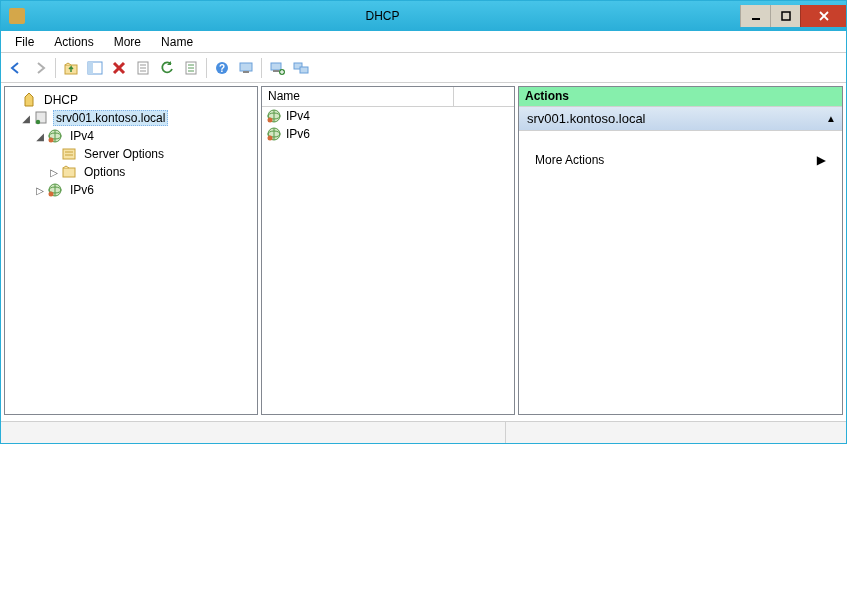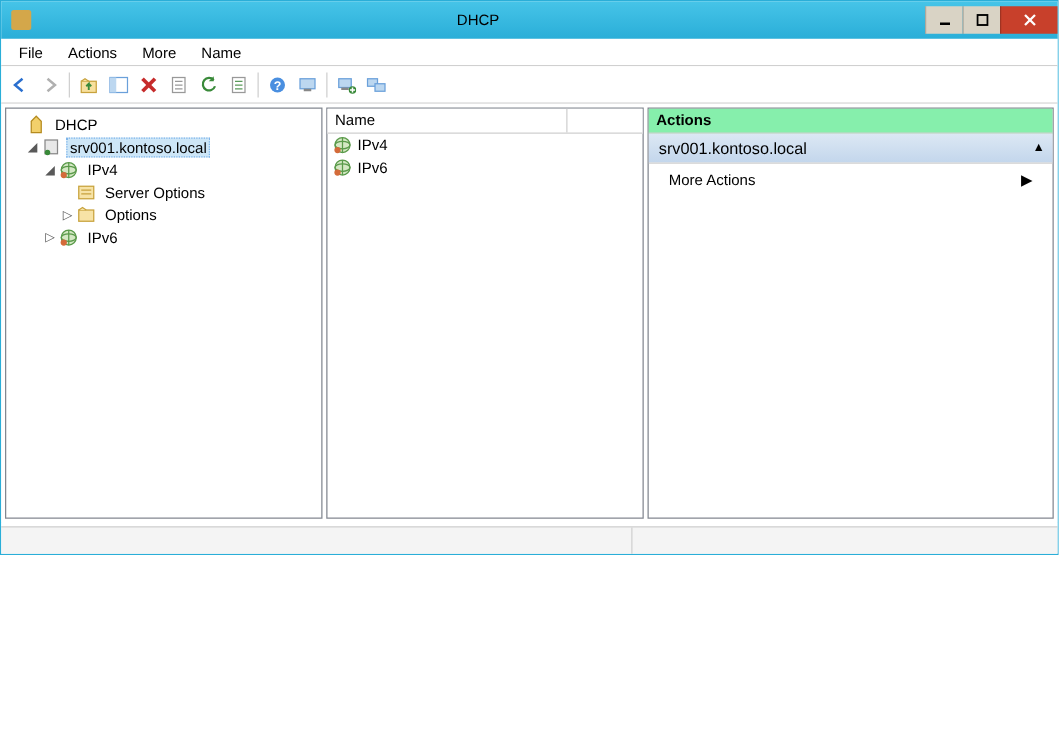--- a/index.html
+++ b/index.html
@@ -47,21 +47,21 @@
 .listhead .col { padding: 2px 6px; border-right: 1px solid #d0d0d0; color: #000; flex:1; }
 .listhead .col.small { flex:0 0 60px; border-right:none;}
 .listbody { flex: 1; overflow: auto; }
 .listrow { display: flex; align-items: center; height: 18px; padding-left: 4px; cursor: default; }
 .listrow .ricon { width: 16px; height: 16px; margin-right: 4px; }
 
 .actions-head { height: 20px; border-bottom: 1px solid #d0d0d0; padding: 2px 6px; font-weight: bold; background: #86efac; }
 .actions-sub { background: linear-gradient(#dce8f4,#c3d6ec); padding: 4px 8px; font-size: 13px; position: relative; border-bottom: 1px solid #d0d0d0;}
 .actions-sub .collapse { position: absolute; right: 6px; top: 6px; font-size: 10px; }
 .actions-body { flex: 1; }
-.action-item { padding: 6px 16px; display: flex; align-items: center; justify-content: space-between; cursor: default; }
+.action-item { padding: 22px 16px; display: flex; align-items: center; justify-content: space-between; cursor: default; }
 
 .statusbar { height: 22px; border-top: 1px solid #d0d0d0; display: flex; background: #f4f4f4; }
 .statusbar .cell { flex: 1; border-right: 1px solid #d0d0d0; }
 .statusbar .cell:last-child { border-right: none; flex: 0 0 340px; }
 .before-status { height:3px; background:#fff;}
 
 
 </style>
 </head>
 <body>

